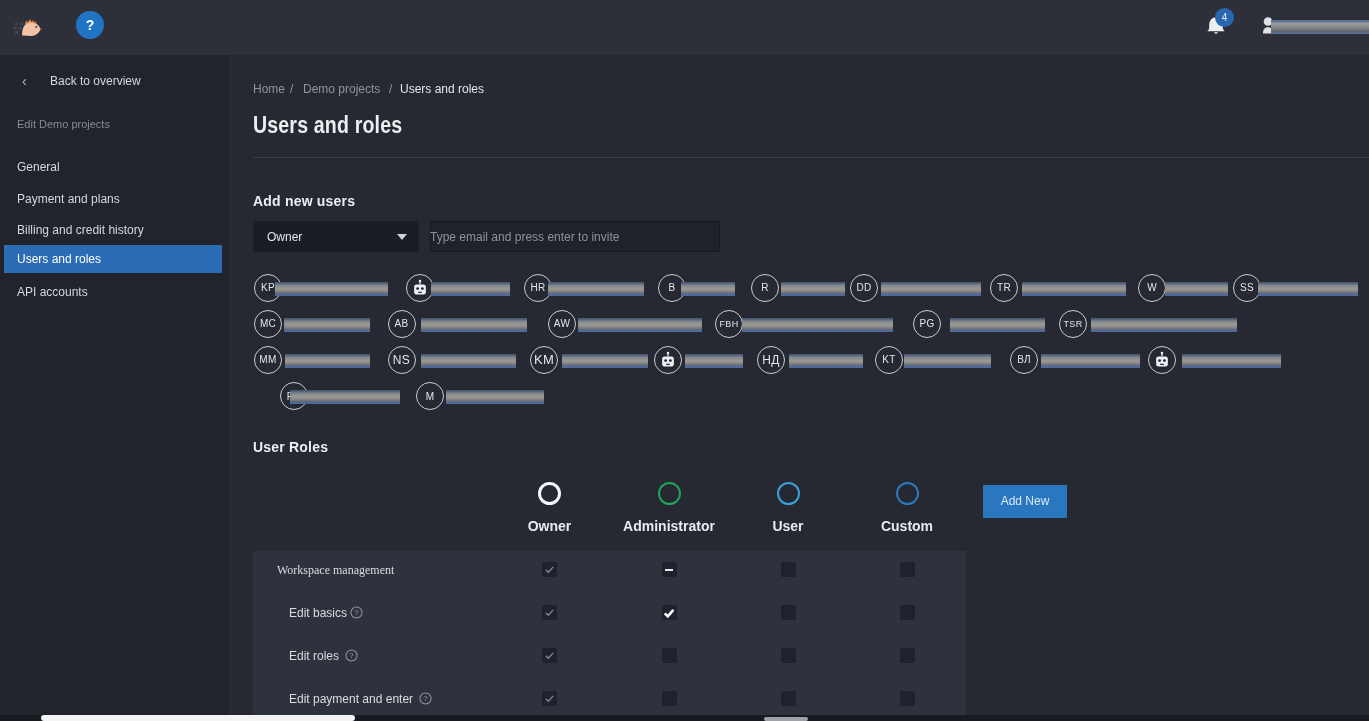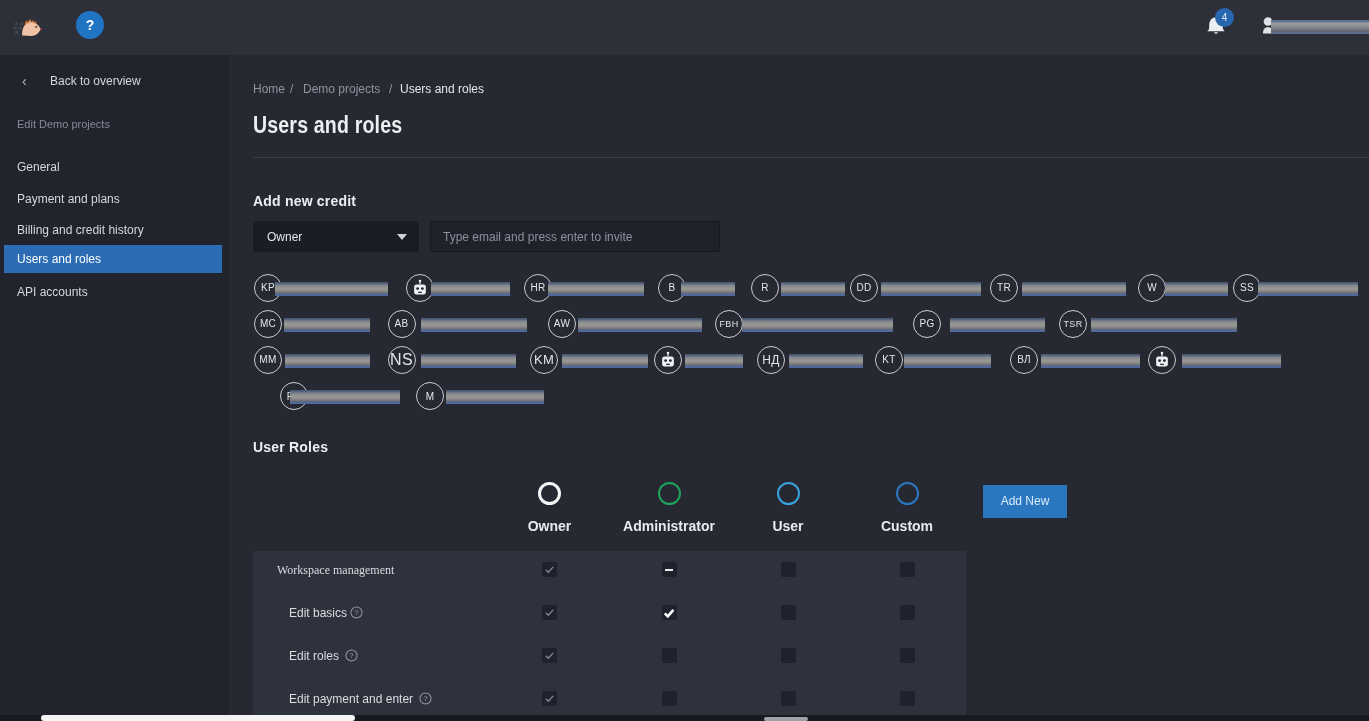--- a/index.html
+++ b/index.html
@@ -92,27 +92,27 @@
 <div class="abs nav" style="left:17px;top:285px;">API accounts</div>
 
 <div class="abs crumb" style="left:253px;top:82px;">Home</div>
 <div class="abs crumb" style="left:290px;top:82px;">/</div>
 <div class="abs crumb" style="left:303px;top:82px;">Demo projects</div>
 <div class="abs crumb" style="left:389px;top:82px;">/</div>
 <div class="abs crumbw" style="left:400px;top:82px;">Users and roles</div>
 
 <div id="title" class="abs">Users and roles</div>
 <div id="hr1" class="abs"></div>
-<div class="abs h2" style="left:253px;top:193px;">Add new credit</div>
+<div class="abs h2" style="left:253px;top:193px;">Add new users</div>
 
 <div id="dropdown" class="abs"></div>
 <div class="abs" style="left:267px;top:230px;color:#e3e5e9;font-size:12px;">Owner</div>
 <div class="abs" style="left:397px;top:234px;width:0;height:0;border-left:5px solid transparent;border-right:5px solid transparent;border-top:6px solid #cfd2d8;"></div>
 <div id="emailinput" class="abs"></div>
-<div class="abs" style="left:443px;top:230px;color:#8d929d;font-size:12px;">Type email and press enter to invite</div>
+<div class="abs" style="left:430px;top:230px;color:#8d929d;font-size:12px;">Type email and press enter to invite</div>
 
 <div class="chip abs" style="left:254px;top:273.5px;font-size:10px;">KP</div>
 <div class="bar abs" style="left:275px;top:281.7px;width:113px;"></div>
 <div class="bot abs" style="left:406px;top:273.5px;">
     <svg width="18" height="18" viewBox="0 0 24 24">
       <g fill="#eef0f3">
         <rect x="11.2" y="2.2" width="1.6" height="5"></rect>
         <circle cx="12" cy="2.6" r="1.7"></circle>
         <rect x="4.2" y="7.2" width="15.6" height="13.6" rx="3.2"></rect>
       </g>
@@ -143,21 +143,21 @@
 <div class="chip abs" style="left:548px;top:309.5px;font-size:10px;">AW</div>
 <div class="bar abs" style="left:578px;top:317.7px;width:124px;"></div>
 <div class="chip abs" style="left:715px;top:309.5px;font-size:9px;">FBH</div>
 <div class="bar abs" style="left:742px;top:317.7px;width:151px;"></div>
 <div class="chip abs" style="left:913px;top:309.5px;font-size:10px;">PG</div>
 <div class="bar abs" style="left:950px;top:317.7px;width:95px;"></div>
 <div class="chip abs" style="left:1059px;top:310px;font-size:9px;">TSR</div>
 <div class="bar abs" style="left:1091px;top:317.7px;width:146px;"></div>
 <div class="chip abs" style="left:254px;top:345.5px;font-size:10px;">MM</div>
 <div class="bar abs" style="left:284.5px;top:353.7px;width:85px;"></div>
-<div class="chip abs" style="left:387.5px;top:345.5px;font-size:16px;">NS</div>
+<div class="chip abs" style="left:387.5px;top:345.5px;font-size:12px;">NS</div>
 <div class="bar abs" style="left:420.5px;top:353.7px;width:95.5px;"></div>
 <div class="chip abs" style="left:530px;top:345.5px;font-size:13px;">KM</div>
 <div class="bar abs" style="left:561.5px;top:353.7px;width:86px;"></div>
 <div class="bot abs" style="left:654px;top:345.5px;">
     <svg width="18" height="18" viewBox="0 0 24 24">
       <g fill="#eef0f3">
         <rect x="11.2" y="2.2" width="1.6" height="5"></rect>
         <circle cx="12" cy="2.6" r="1.7"></circle>
         <rect x="4.2" y="7.2" width="15.6" height="13.6" rx="3.2"></rect>
       </g>

